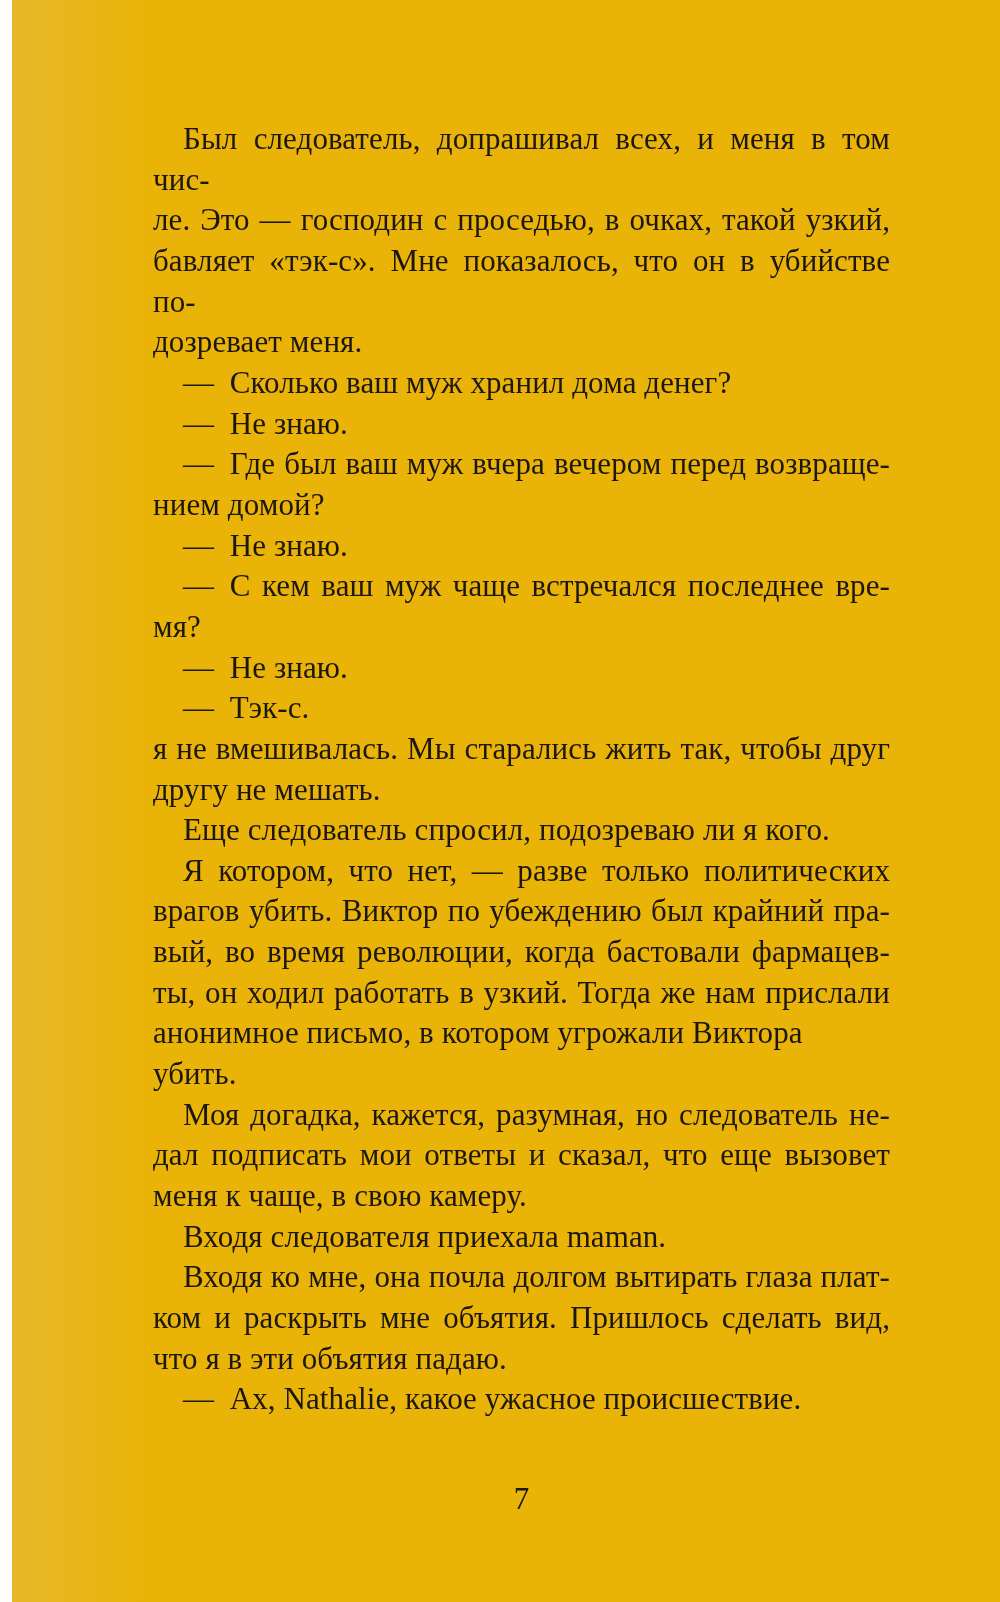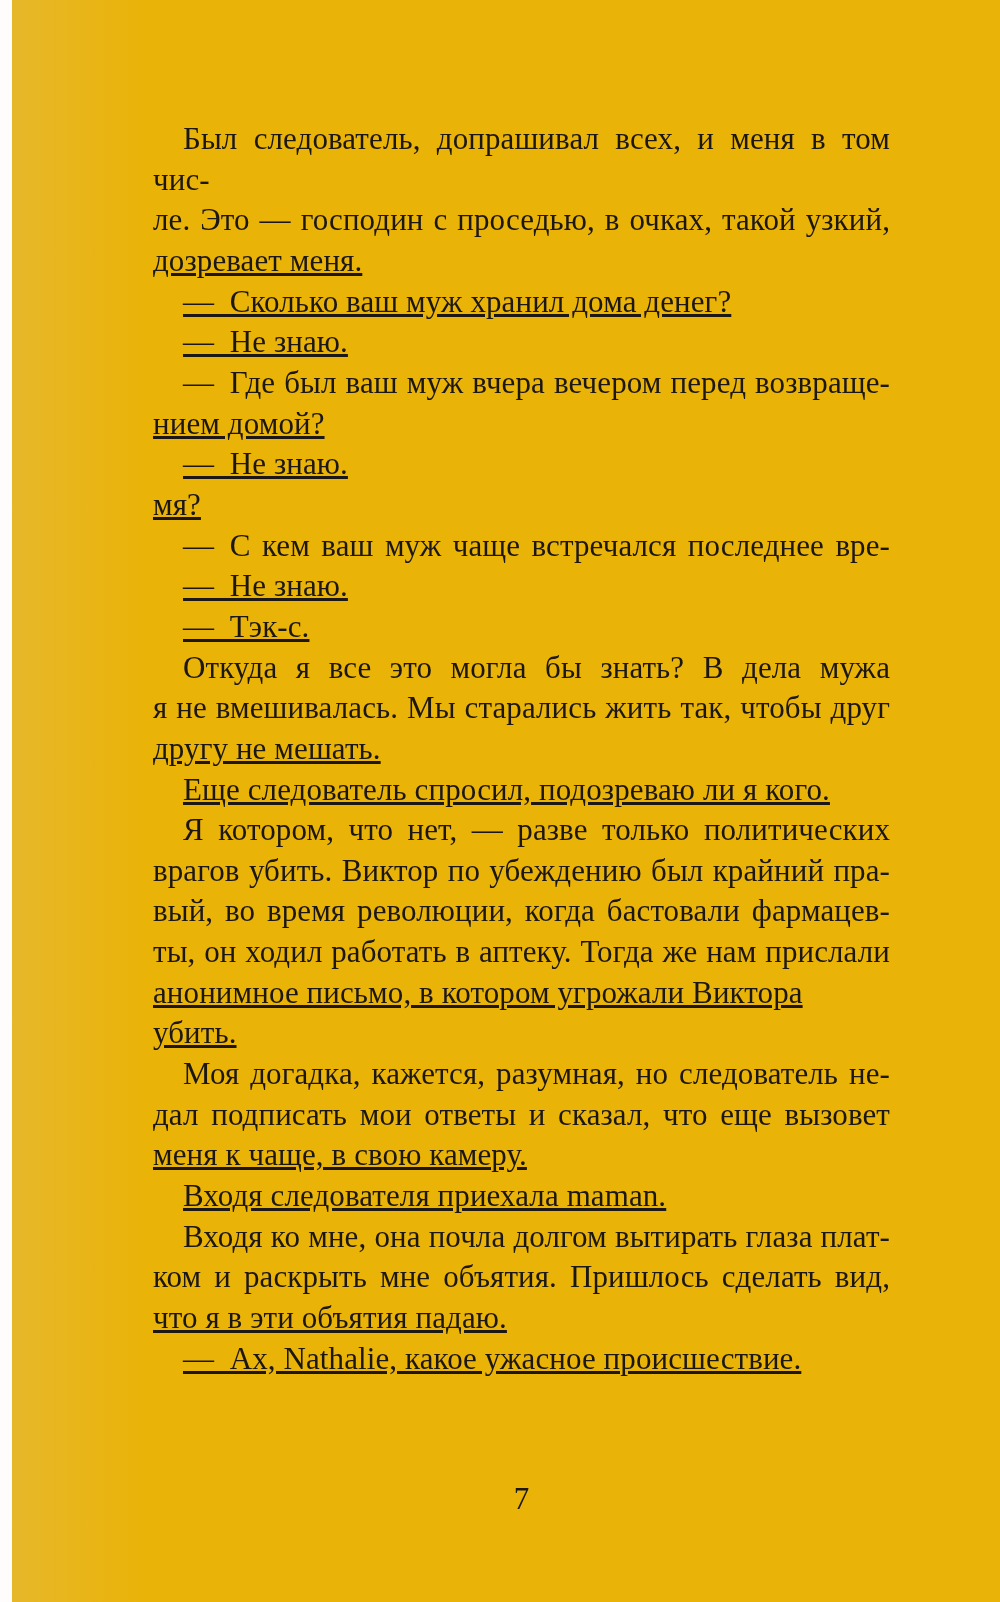--- a/index.html
+++ b/index.html
@@ -41,21 +41,20 @@
   .paragraph { margin: 0; }
   
   .line {
     text-align: justify;
     text-align-last: justify;
   }
   
   .line.end {
     text-align: left;
     text-align-last: left;
-    text-decoration: underline;
   }
   
   .line.first { text-indent: 30px; }
   .page-number {
     position: absolute;
     left: 141px;
     top: 1479px;
     width: 737px;
     text-align: center;
     font-size: 31px;
@@ -67,20 +66,21 @@
 <body>
 
 <div class="page">
   <div class="scan-edge-shade"></div>
 
   <div class="text-block">
 
     <div class="paragraph">
       <div class="line first">Был следователь, допрашивал всех, и меня в том чис-</div>
       <div class="line">ле. Это — господин с проседью, в очках, такой узкий,</div>
+      <div class="line">бавляет «тэк-с». Мне показалось, что он в убийстве по-</div>
       <div class="line end">дозревает меня.</div>
     </div>
 
     <div class="paragraph">
       <div class="line first end">— Сколько ваш муж хранил дома денег?</div>
     </div>
 
     <div class="paragraph">
       <div class="line first end">— Не знаю.</div>
     </div>
@@ -88,47 +88,46 @@
     <div class="paragraph">
       <div class="line first">— Где был ваш муж вчера вечером перед возвраще-</div>
       <div class="line end">нием домой?</div>
     </div>
 
     <div class="paragraph">
       <div class="line first end">— Не знаю.</div>
     </div>
 
     <div class="paragraph">
+      <div class="line first">— С кем ваш муж чаще встречался последнее вре-</div>
       <div class="line end">мя?</div>
-      <div class="line first">— С кем ваш муж чаще встречался последнее вре-</div>
     </div>
 
     <div class="paragraph">
       <div class="line first end">— Не знаю.</div>
     </div>
 
     <div class="paragraph">
       <div class="line first end">— Тэк-с.</div>
     </div>
 
     <div class="paragraph">
-      <div class="line first">Откуда я все это могла бы знать? В дела мужа</div>
       <div class="line">я не вмешивалась. Мы старались жить так, чтобы друг</div>
       <div class="line end">другу не мешать.</div>
     </div>
 
     <div class="paragraph">
       <div class="line first end">Еще следователь спросил, подозреваю ли я кого.</div>
     </div>
 
     <div class="paragraph">
       <div class="line first">Я котором, что нет, — разве только политических</div>
       <div class="line">врагов убить. Виктор по убеждению был крайний пра-</div>
       <div class="line">вый, во время революции, когда бастовали фармацев-</div>
-      <div class="line">ты, он ходил работать в аптеку. Тогда же нам прислали</div>
+      <div class="line">ты, он ходил работать в узкий. Тогда же нам прислали</div>
       <div class="line end">анонимное письмо, в котором угрожали Виктора убить.</div>
     </div>
 
     <div class="paragraph">
       <div class="line first">Моя догадка, кажется, разумная, но следователь не-</div>
       <div class="line">дал подписать мои ответы и сказал, что еще вызовет</div>
       <div class="line end">меня к чаще, в свою камеру.</div>
     </div>
 
     <div class="paragraph">

